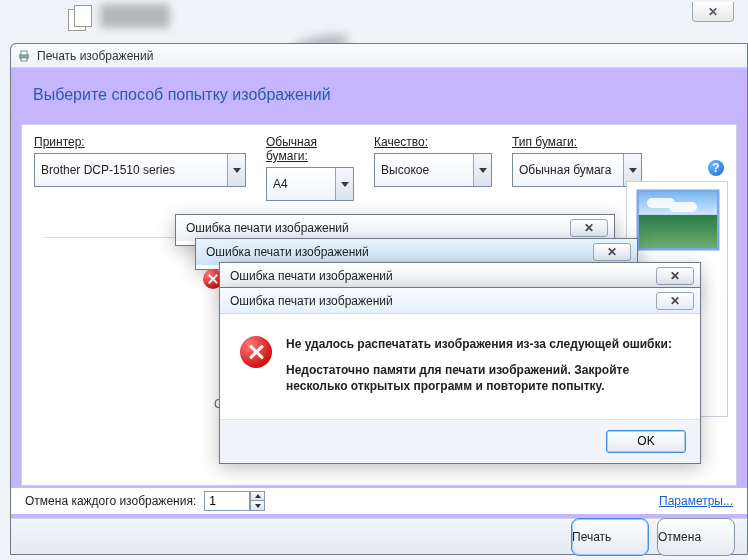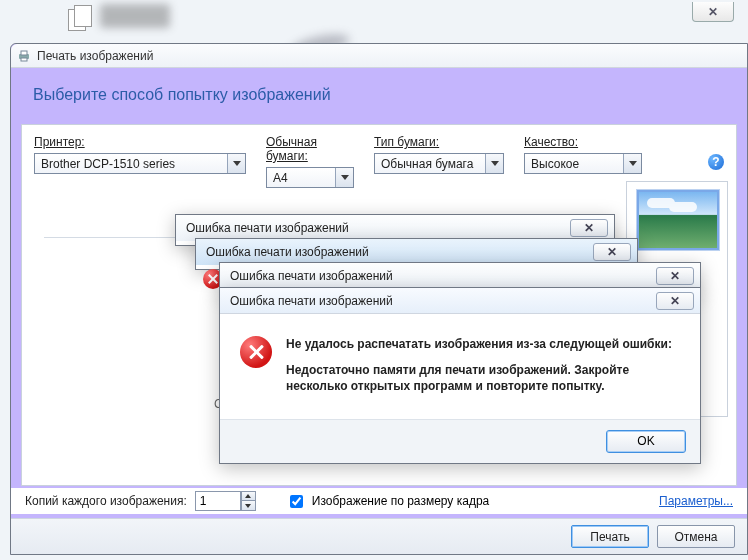--- a/index.html
+++ b/index.html
@@ -25,21 +25,21 @@
 
   .options-row { display: flex; gap: 20px; padding: 10px 12px 6px; }
   .opt-col { display: flex; flex-direction: column; gap: 4px; }
   .opt-col.printer { width: 212px; }
   .opt-col.paper { width: 88px; }
   .opt-col.quality { width: 118px; }
   .opt-col.type { width: 130px; }
   .opt-label { color: #222; text-decoration: underline; }
   .help-icon { margin-left:auto; align-self:center; width:16px; height:16px; border-radius:50%; background: radial-gradient(circle at 30% 30%, #6bb6ff, #1b6bd6); color:#fff; display:flex; align-items:center; justify-content:center; font-weight:bold; font-size:11px; }
 
-  .combo { position: relative; height: 21px; border: 1px solid #7b8aa0; background: linear-gradient(#fff,#f1f4f9); display: flex; align-items: center; padding: 0 22px 0 6px; color:#222; }
+  .combo { position: relative; height: 34px; border: 1px solid #7b8aa0; background: linear-gradient(#fff,#f1f4f9); display: flex; align-items: center; padding: 0 22px 0 6px; color:#222; }
   .combo .combo-btn { position:absolute; right:0; top:0; bottom:0; width:18px; background:linear-gradient(#f6f8fb,#dbe3ee); border-left:1px solid #95a4ba; display:flex; align-items:center; justify-content:center; }
   .tri-down { width:0; height:0; border-left:4px solid transparent; border-right:4px solid transparent; border-top:5px solid #3a3a3a; }
 
   .preview-area { position:absolute; top:56px; left:10px; right:8px; bottom:68px; }
   .template-pane { position:absolute; right:0; top:0; bottom:0; width:102px; border:1px solid #c9d1dc; background:#fff; overflow:hidden; }
   .template-thumb { margin:8px 10px; width:82px; height:60px; border:2px solid #7aa8e8; box-shadow:0 0 0 1px #bcd2f1; }
   .template-thumb .inner { width:100%; height:100%; background: linear-gradient(#7bb7f0 0%, #cfe6fb 40%, #2a7a4a 42%, #6fae6f 100%); position:relative; }
   .template-thumb .clouds { position:absolute; top:6px; left:8px; width:28px; height:10px; background:#fff; border-radius:6px; box-shadow: 22px 4px 0 0 #fff; opacity:.85; }
 
   .page-label { position:absolute; left:182px; bottom:6px; color:#666; }
@@ -51,21 +51,21 @@
   .spin-btns { display:flex; flex-direction:column; }
   .spin-b { width:15px; height:10px; border:1px solid #8a97ac; background:linear-gradient(#f6f8fb,#dbe3ee); display:flex; align-items:center; justify-content:center; }
   .spin-b + .spin-b { border-top:none; }
   .tri-up-s { width:0;height:0;border-left:3px solid transparent;border-right:3px solid transparent;border-bottom:4px solid #333; }
   .tri-down-s { width:0;height:0;border-left:3px solid transparent;border-right:3px solid transparent;border-top:4px solid #333; }
   .fit-check { display:flex; align-items:center; gap:6px; margin-left:22px; }
   .fit-check input { width:13px; height:13px; }
   .params-link { margin-left:auto; color:#1b5fcf; text-decoration:underline; cursor:pointer; }
 
   .wizard-footer { position:absolute; left:0; right:0; bottom:0; height:36px; background:linear-gradient(#f2f5f9,#e6ebf2); border-top:1px solid #cfd6e0; display:flex; align-items:center; justify-content:flex-end; padding:0 12px; gap:8px; }
-  .wbtn { min-width:78px; height:23px; border:1px solid #8895aa; background:linear-gradient(#fefefe,#e6ebf2); border-radius:2px; display:flex; align-items:center; justify-content:center; color:#222; }
+  .wbtn { min-width:78px; height:38px; border:1px solid #8895aa; background:linear-gradient(#fefefe,#e6ebf2); border-radius:8px; display:flex; align-items:center; color:#222; }
   .wbtn.primary { border:1px solid #3f8fe0; box-shadow: inset 0 0 0 1px #9cc8f6; }
 
   
   .err { position:absolute; border:1px solid #707885; background:#fff; box-shadow: 0 4px 18px rgba(0,0,0,.25); }
   .err-titlebar { height:26px; background:linear-gradient(#fdfefe,#eef3f9); border-bottom:1px solid #cfd6e0; display:flex; align-items:center; padding:0 6px 0 10px; gap:6px; }
   .err-title { color:#222; }
   .err-close { width:38px; height:18px; margin-left:auto; border:1px solid #98a6bb; border-radius:3px; background:linear-gradient(#fdfdfd,#e6ebf2); display:flex; align-items:center; justify-content:center; color:#445; font-weight:bold; font-size:11px; }
   .err.active .err-titlebar { background:linear-gradient(#f8fbff,#e6effa); }
   .err.tint .err-titlebar { background:linear-gradient(#e9f3fc,#cfe4f7); }
   .err-body { padding: 22px 20px 14px; display:flex; gap:14px; }
@@ -134,33 +134,33 @@
       </div>
       <div class="opt-col paper">
         <span class="opt-label">Обычная бумаги:</span>
         <div class="combo">
           <span>A4</span>
           <div class="combo-btn">
               <div class="tri-down"></div>
             </div>
         </div>
       </div>
+      <div class="opt-col quality">
+        <span class="opt-label">Качество:</span>
+        <div class="combo">
+          <span>Высокое</span>
+          <div class="combo-btn">
+              <div class="tri-down"></div>
+            </div>
+        </div>
+      </div>
       <div class="opt-col type">
         <span class="opt-label">Тип бумаги:</span>
         <div class="combo">
           <span>Обычная бумага</span>
-          <div class="combo-btn">
-              <div class="tri-down"></div>
-            </div>
-        </div>
-      </div>
-      <div class="opt-col quality">
-        <span class="opt-label">Качество:</span>
-        <div class="combo">
-          <span>Высокое</span>
           <div class="combo-btn">
               <div class="tri-down"></div>
             </div>
         </div>
       </div>
       <div class="help-icon">
           <span>?</span>
         </div>
     </div>
 
@@ -171,36 +171,32 @@
           <div class="inner">
               <div class="clouds"></div>
             </div>
         </div>
       </div>
       <span class="page-label">Стран</span>
     </div>
   </div>
 
   <div class="copies-row">
-    <span class="copies-label">Копий каждого изображения:</span>
+    <span class="copies-label">Отмена каждого изображения:</span>
     <div class="spin">
       <input type="text" value="1" style="">
       <div class="spin-btns">
         <div class="spin-b">
             <div class="tri-up-s"></div>
           </div>
         <div class="spin-b">
             <div class="tri-down-s"></div>
           </div>
       </div>
     </div>
-    <label class="fit-check">
-      <input type="checkbox" checked="" style="">
-      <span>Изображение по размеру кадра</span>
-    </label>
     <a class="params-link">Параметры...</a>
   </div>
 
   <div class="wizard-footer">
     <div class="wbtn primary">
         <span>Печать</span>
       </div>
     <div class="wbtn">
         <span>Отмена</span>
       </div>

